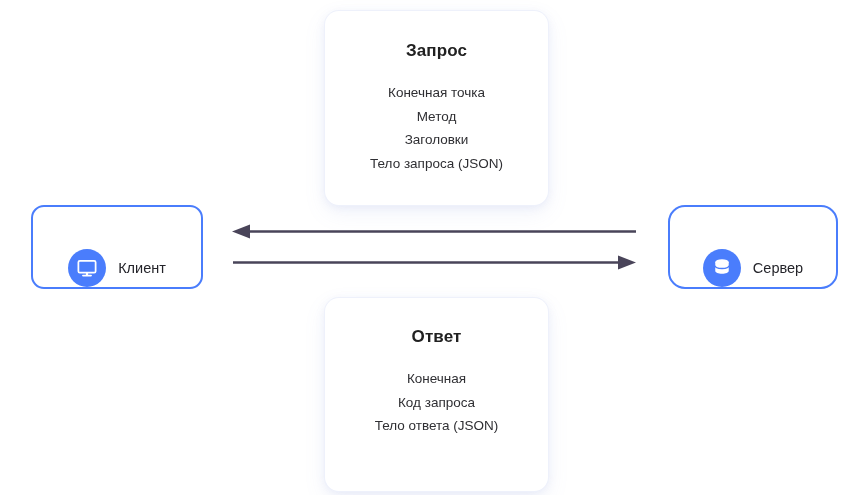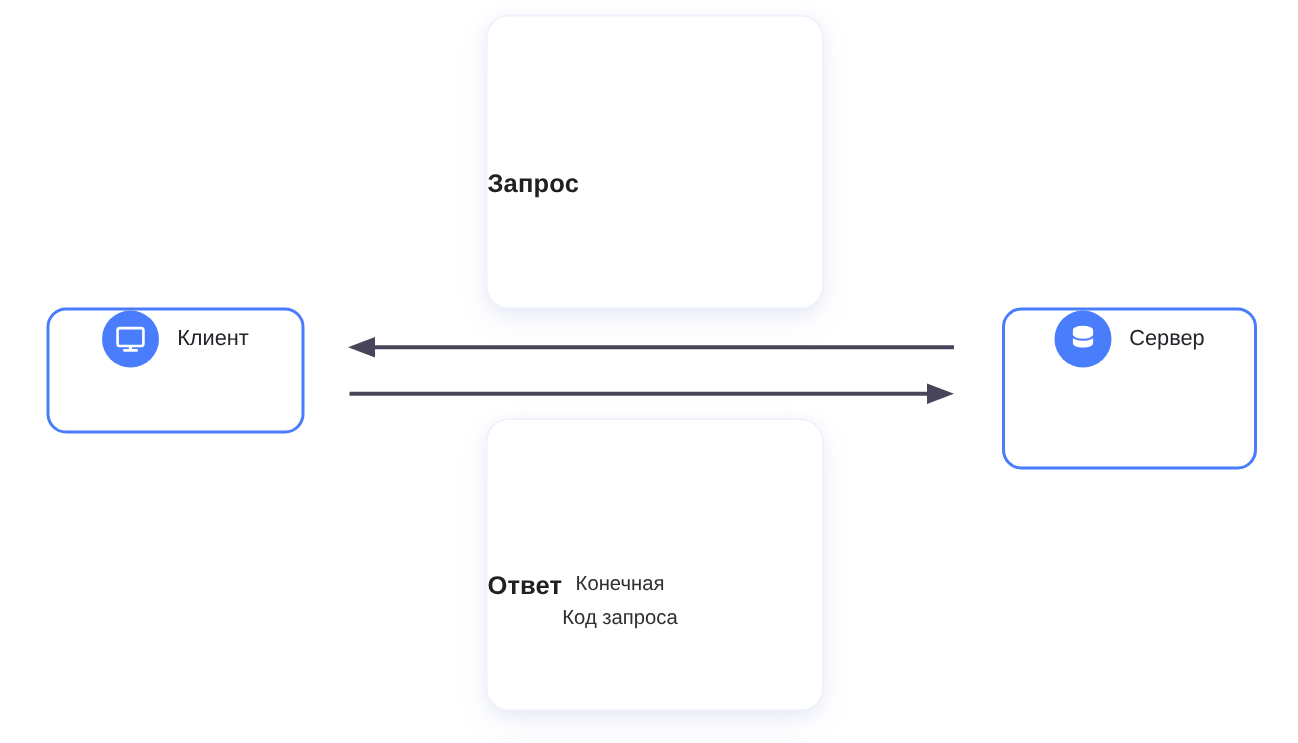--- a/index.html
+++ b/index.html
@@ -21,32 +21,33 @@
 
   
   .info-card {
     position: absolute;
     box-sizing: border-box;
     background: #ffffff;
     border-radius: 14px;
     box-shadow: 0 0 0 1px #eef1fb, 0 2px 10px rgba(120,140,210,0.13),
                 0 8px 22px rgba(130,150,215,0.10);
     display: flex;
+    flex-direction: column;
     align-items: center;
   }
   #request-card {
     left: 325px;
     top: 11px;
     width: 223px;
     height: 194px;
     padding-top: 29px;
   }
   #response-card {
     left: 325px;
-    top: 280px;
+    top: 298px;
     width: 223px;
     height: 193px;
     padding-top: 28px;
     text-align: right;
   }
   .card-title {
     font-size: 17px;
     font-weight: bold;
     color: #212121;
     letter-spacing: 0.1px;
@@ -66,34 +67,35 @@
   }
 
   
   .node-box {
     position: absolute;
     box-sizing: border-box;
     background: #ffffff;
     border: 2px solid #4a7dfc;
     border-radius: 13px;
     display: flex;
-    align-items: flex-start;
+    align-items: flex-end;
     justify-content: center;
   }
   #client-node {
     left: 31px;
     top: 205px;
     width: 172px;
     height: 84px;
   }
   #server-node {
     left: 668px;
     top: 205px;
     width: 170px;
-    height: 108px;
+    height: 84px;
+    border-radius: 17px;
   }
   .node-inner {
     display: flex;
     align-items: center;
     gap: 12px;
   }
   .node-icon-circle {
     width: 38px;
     height: 38px;
     border-radius: 50%;
@@ -121,27 +123,34 @@
     pointer-events: none;
   }
 </style>
 </head>
 <body>
 
 <div id="canvas">
 
   <div class="info-card" id="request-card">
     <div class="card-title">Запрос</div>
+    <div class="card-lines">
+      <div class="card-line">Конечная точка</div>
+      <div class="card-line">Метод</div>
+      <div class="card-line">Заголовки</div>
+      <div class="card-line">Тело запроса (JSON)</div>
+    </div>
   </div>
 
   <div class="info-card" id="response-card">
     <div class="card-title">Ответ</div>
     <div class="card-lines">
       <div class="card-line">Конечная</div>
       <div class="card-line">Код запроса</div>
+      <div class="card-line">Тело ответа (JSON)</div>
     </div>
   </div>
 
   <div class="node-box" id="client-node">
     <div class="node-inner">
       <span class="node-icon-circle">
         <svg width="22" height="22" viewBox="0 0 24 24" aria-hidden="true">
           <rect x="2.6" y="4.1" width="18.8" height="13.0" rx="1.6" fill="none" stroke="#ffffff" stroke-width="1.9"></rect>
           <rect x="10.8" y="17.1" width="2.4" height="2.6" fill="#ffffff"></rect>
           <rect x="6.6" y="19.3" width="10.8" height="1.9" rx="0.9" fill="#ffffff"></rect>

